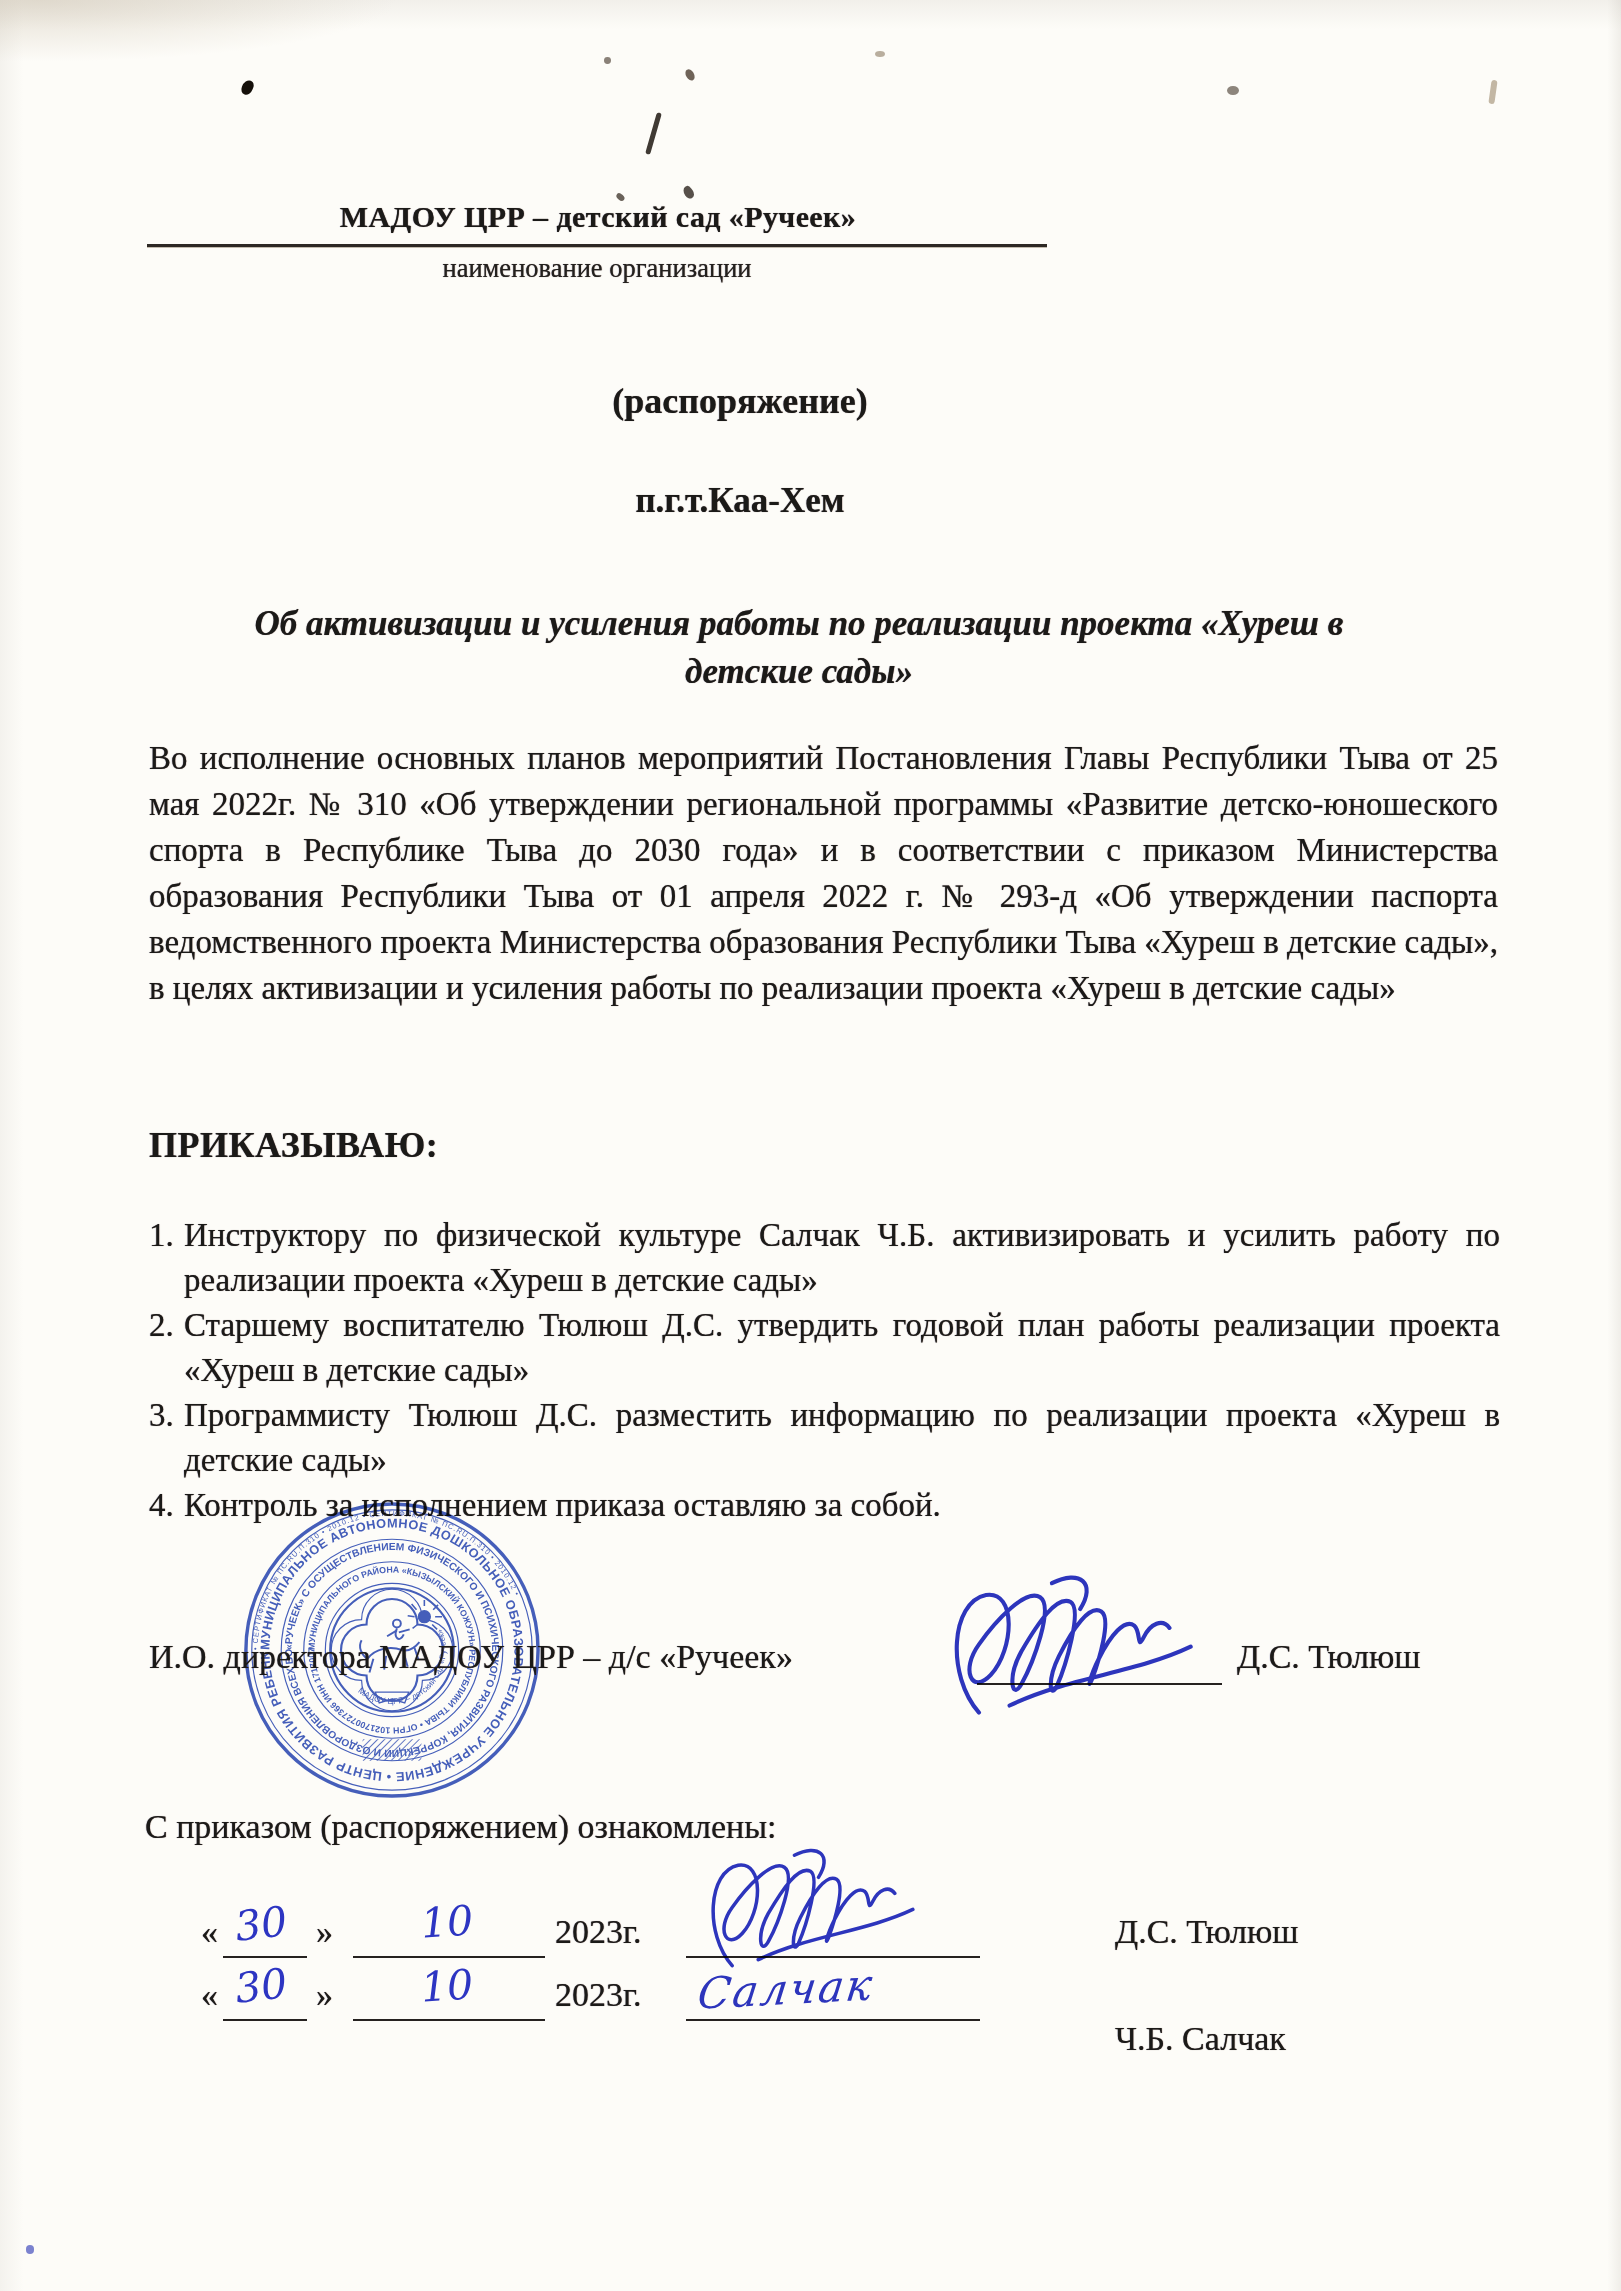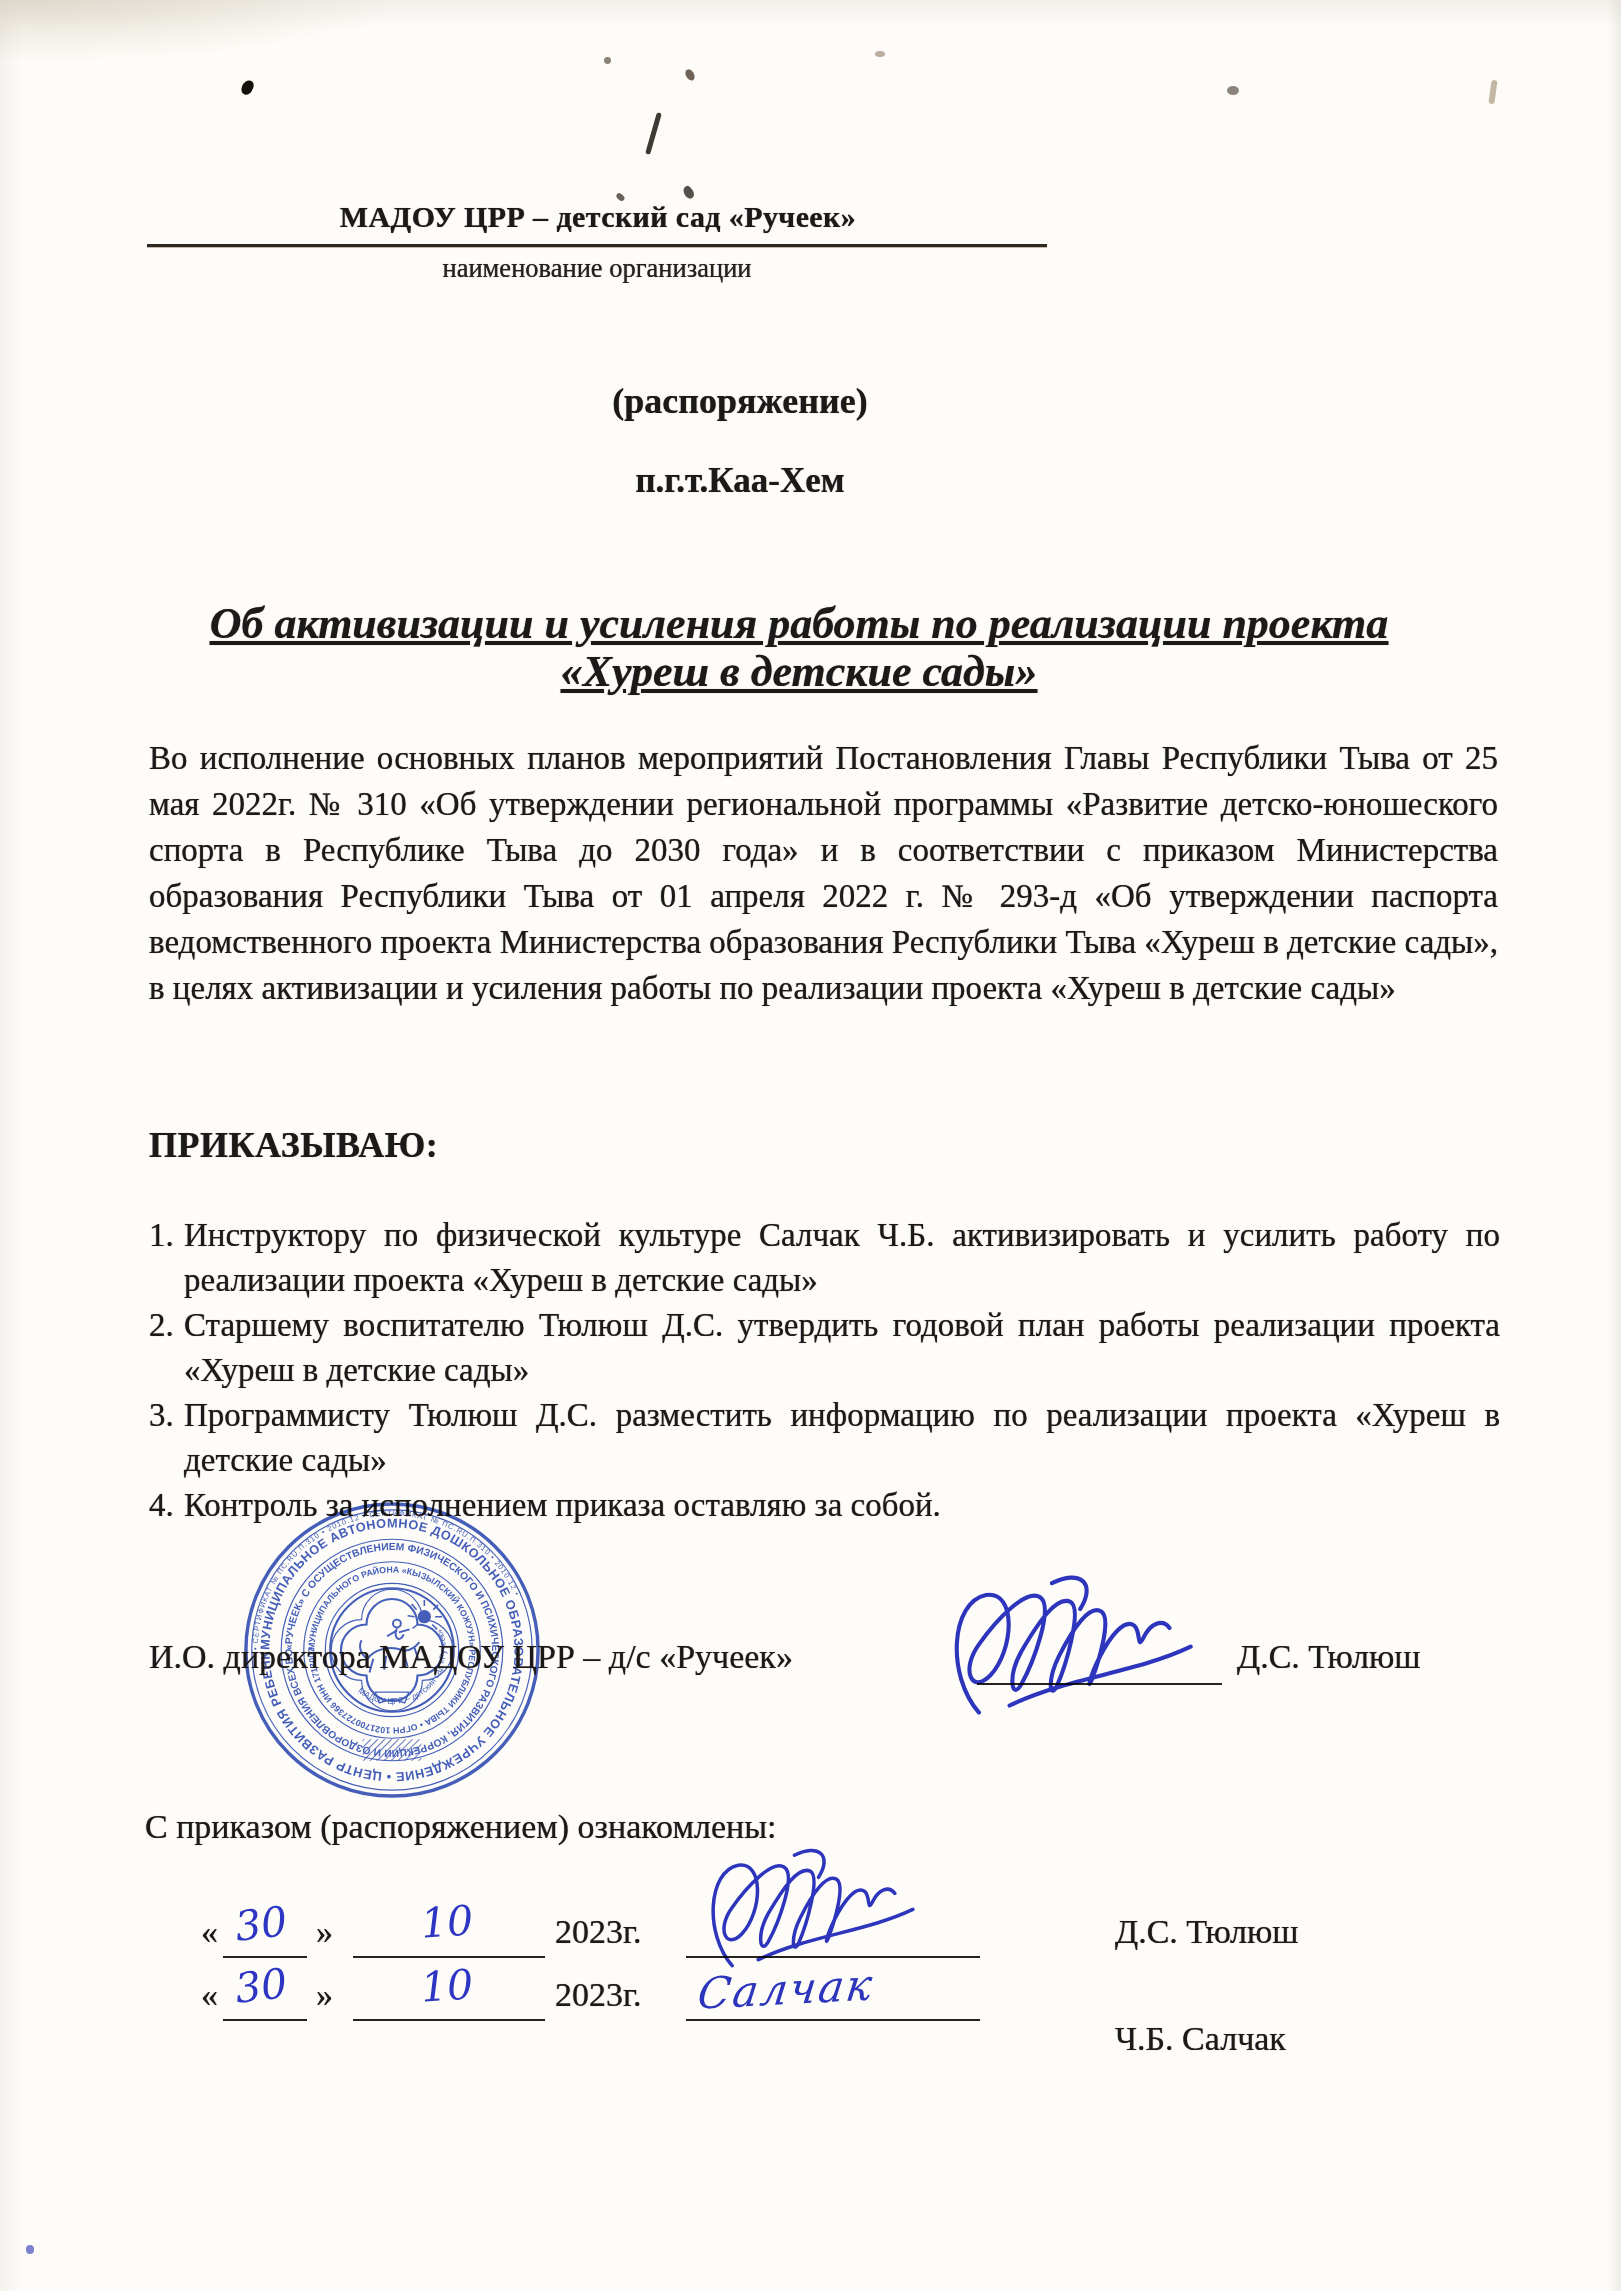--- a/index.html
+++ b/index.html
@@ -22,22 +22,22 @@
   .b{font-weight:bold;}
   .ctr{text-align:center;}
   .org-name{font-size:30px;letter-spacing:0.4px;}
   .org-underline{height:2.9px;background:#2d2824;box-shadow:0 1px 0 rgba(90,70,40,.35);}
   .org-caption{font-size:26.5px;color:#23211e;}
   .doc-table{border-collapse:collapse;table-layout:fixed;}
   .doc-table td{border:2px solid #3b3b39;text-align:center;vertical-align:middle;font-size:27.4px;line-height:32px;padding:2.9px 3.9px;}
   .doc-table td.val{font-size:29px;height:39px;}
   .title-main{font-size:37px;letter-spacing:1px;}
   .title-sub{font-size:36px;}
-  .title-place{font-size:35px;}
-  .subject{font-size:44px;font-weight:bold;font-style:italic;line-height:48px;text-decoration:underline;}
+  .title-place{font-size:35px;margin-top:20px;}
+  .subject{font-size:35px;font-weight:bold;font-style:italic;line-height:48px;}
   .body-par{font-size:33px;line-height:46px;text-align:justify;}
   .resolution{font-size:36px;letter-spacing:0.5px;text-align:right;}
   .order-list{margin:0;padding:0;list-style:none;counter-reset:itm;font-size:33px;line-height:45px;}
   .order-list li{counter-increment:itm;position:relative;padding-left:35px;text-align:justify;}
   .order-list li::before{content:counter(itm) ".";position:absolute;left:0;top:0;}
   .plain{font-size:34px;}
   .blank{height:2px;background:#262220;}
   .ink{color:#2d35c2;font-style:italic;font-family:"DejaVu Serif",serif;}
   .ink-day{font-size:41px;transform:rotate(-7deg);display:inline-block;}
   .ink-month{font-size:41px;transform:rotate(-4deg);display:inline-block;}

